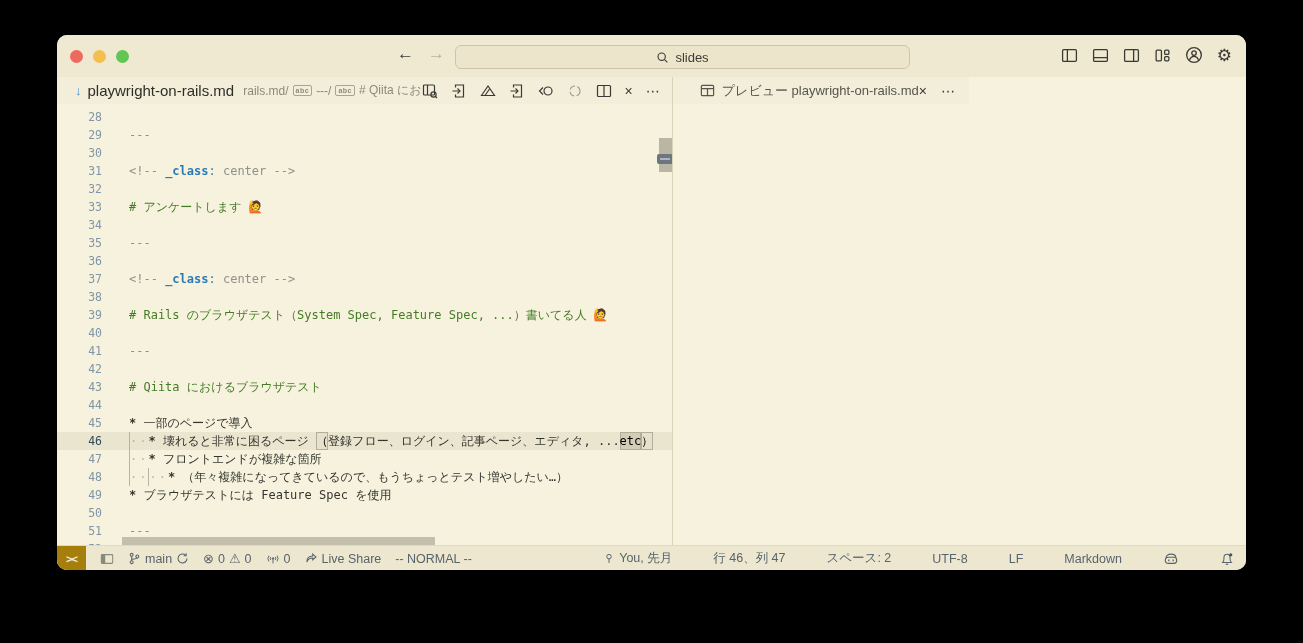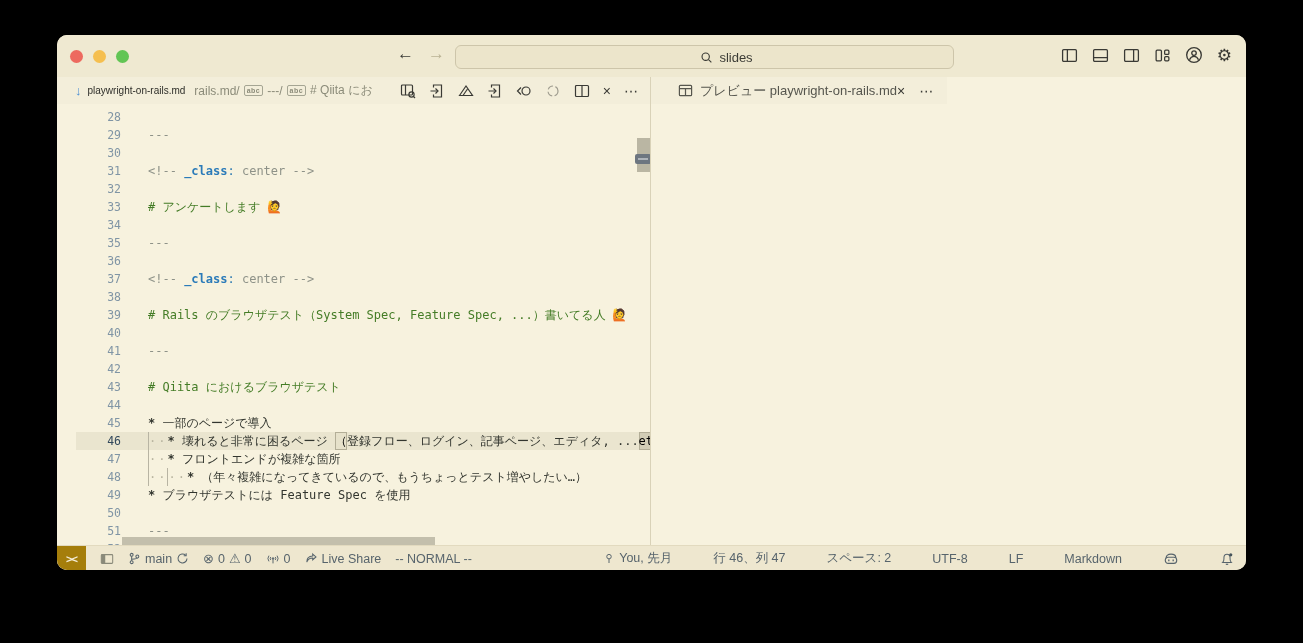--- a/index.html
+++ b/index.html
@@ -17,46 +17,46 @@
   .titlebar{position:relative;height:42px;background:#efe9d1;}
   .traffic{position:absolute;top:15px;left:13px;display:flex;gap:10px;}
   .traffic span{width:13px;height:13px;border-radius:50%;display:block;}
   .tl-red{background:#ed6a5f;} .tl-yellow{background:#f5bf4f;} .tl-green{background:#62c554;}
   .nav-arrows{position:absolute;left:340px;top:9px;display:flex;gap:14px;font-size:17px;color:#3a3a35;}
   .nav-arrows .fwd{color:#b9b293;}
   .searchbox{
     position:absolute;left:398px;top:10px;width:453px;height:22px;
     background:#ece5cb;border:1px solid #cdc5aa;border-radius:6px;
     display:flex;align-items:center;justify-content:center;gap:6px;
-    color:#3c3c36;font-size:13px;padding-left:44px;
+    color:#3c3c36;font-size:13px;
   }
   .tb-icons{position:absolute;right:14px;top:11px;display:flex;gap:14px;align-items:center;color:#3a3a35;}
   .tb-icons svg{display:block;}
   .gear{font-size:17px;line-height:17px;color:#3a3a35;}
   
   .main{display:flex;height:468px;}
   .pane-editor{flex:0 0 593px;display:flex;flex-direction:column;background:#f7f2de;}
   .pane-preview{flex:1;display:flex;flex-direction:row;background:#f7f2de;border-left:1px solid #d9d2b8;}
   .pane-header{height:27px;flex:0 0 27px;display:flex;align-items:center;background:#f3eeda;}
   
   .ed-header{padding-left:18px;}
   .md-file-icon{color:#4a8fd4;font-weight:bold;font-size:13px;margin-right:6px;}
-  .ed-filename{font-size:10px;color:#2e2e29;white-space:nowrap;}
+  .ed-filename{font-size:15px;color:#2e2e29;white-space:nowrap;}
   .breadcrumb{display:flex;align-items:center;margin-left:9px;font-size:12px;color:#8b8b79;white-space:nowrap;overflow:hidden;}
   .crumb-chip{
     display:inline-block;border:1px solid #a5a593;border-radius:2px;color:#8b8b79;
     font-size:7px;line-height:9px;padding:0 2px;margin:0 4px;font-weight:bold;letter-spacing:.5px;
   }
   .ed-actions{margin-left:auto;display:flex;align-items:center;gap:13px;padding-right:12px;color:#3a3a35;}
   .ed-actions svg{display:block;}
   .glyph-btn{font-size:14px;line-height:14px;color:#3a3a35;}
   .dim{opacity:.45;}
   
   .ed-content{position:relative;height:441px;overflow:hidden;font-family:"DejaVu Sans Mono",monospace;font-size:12px;}
-  .code-lines{position:absolute;top:4px;left:0;right:0;margin-left:19px;}
+  .code-lines{position:absolute;top:4px;left:0;right:0;}
   .code-line{height:18px;line-height:18px;display:flex;white-space:pre;}
   .code-line .gut{flex:0 0 45px;text-align:right;padding-right:7px;color:#8095a5;font-size:11.5px;}
   .code-line .code{padding-left:20px;flex:1;display:flex;align-items:stretch;}
   .code-line.cur{background:#eae5cf;}
   .code-line.cur .gut{color:#33495c;}
   .seg-cmt{color:#8e9288;} .seg-kw{color:#2b7bb9;font-weight:bold;} .seg-pun{color:#2e7ab0;}
   .seg-hr{color:#8e9288;} .seg-head{color:#447c26;} .seg-txt{color:#33362f;}
   .seg-star{color:#33362f;font-weight:bold;}
   .seg-ws{color:#b9b5a0;letter-spacing:2px;}
   .seg-hl{background:#d2cdb6;box-shadow:0 0 0 1px #b3ae97 inset;}

